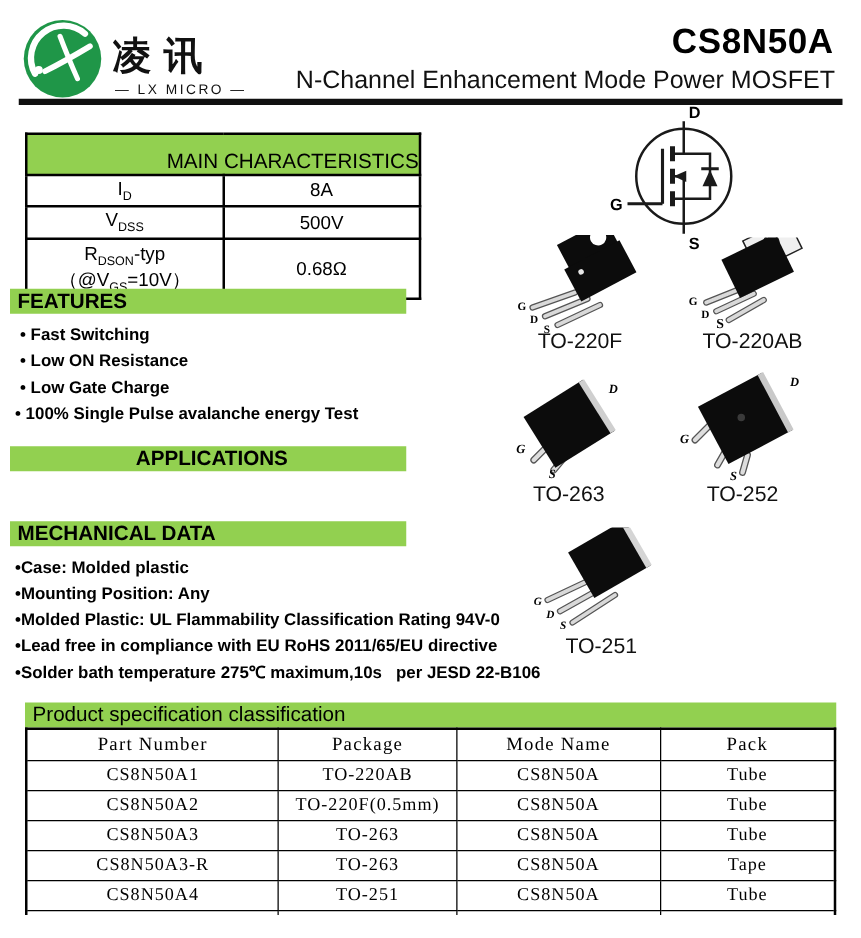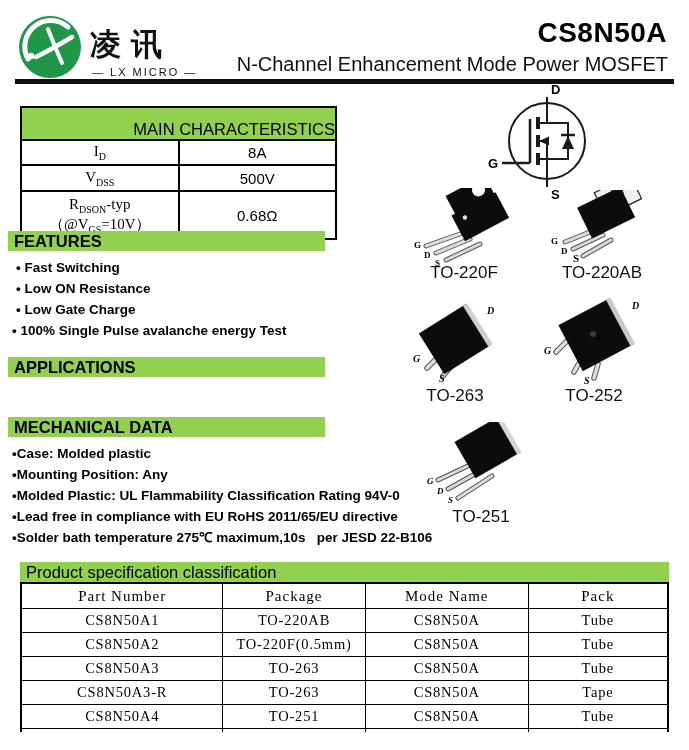--- a/index.html
+++ b/index.html
@@ -19,31 +19,31 @@
   
   .bar{background:var(--green,#92d050);color:#000;font-size:16.5px;line-height:20px;height:20px;
        padding-left:6px;white-space:nowrap;}
 
   
   .mc{position:absolute;left:20px;top:106px;width:317px;}
   .mc table{width:100%;border-collapse:collapse;table-layout:fixed;}
   .mc th{background:var(--green,#92d050);text-align:right;font-weight:400;font-size:16.5px;
          padding:12px 0 0 5px;height:19px;border:2px solid #000;}
   .mc td{border:2px solid #000;text-align:center;font-size:15px;vertical-align:middle;}
-  .mc .param{width:45%;font-family:Liberation Serif, serif;}
+  .mc .param{width:45%;}
   .mc tr.r1 td{height:21px;} .mc tr.r2 td{height:22px;} .mc tr.r3 td{height:44px;}
   .mc sub{font-size:10px;}
 
   
   .sect{position:absolute;left:8px;font-weight:bold;}
   .sect ul{list-style:none;margin:6px 0 0 0;padding:0;}
   .sect li{font-size:13.5px;line-height:21px;padding-left:8px;white-space:pre-wrap;}
   .sect li::before{content:"\2022  ";}
   .features{top:231px;width:330px;}
-  .applications{top:357px;width:345px;}
+  .applications{top:357px;width:345px;text-align:center;}
   .applications li::before{content:"\2022 ";}
   .mechanical{top:417px;width:470px;}
   .mechanical li::before{content:"\2022 ";}
   .features .bar,.applications .bar,.mechanical .bar{width:311px;}
 
   
   .fig{position:absolute;}
   .fig-label{position:absolute;text-align:center;font-size:17px;color:#111;}
   .pinlab{font-family:"Liberation Serif",serif;font-weight:bold;}
 

